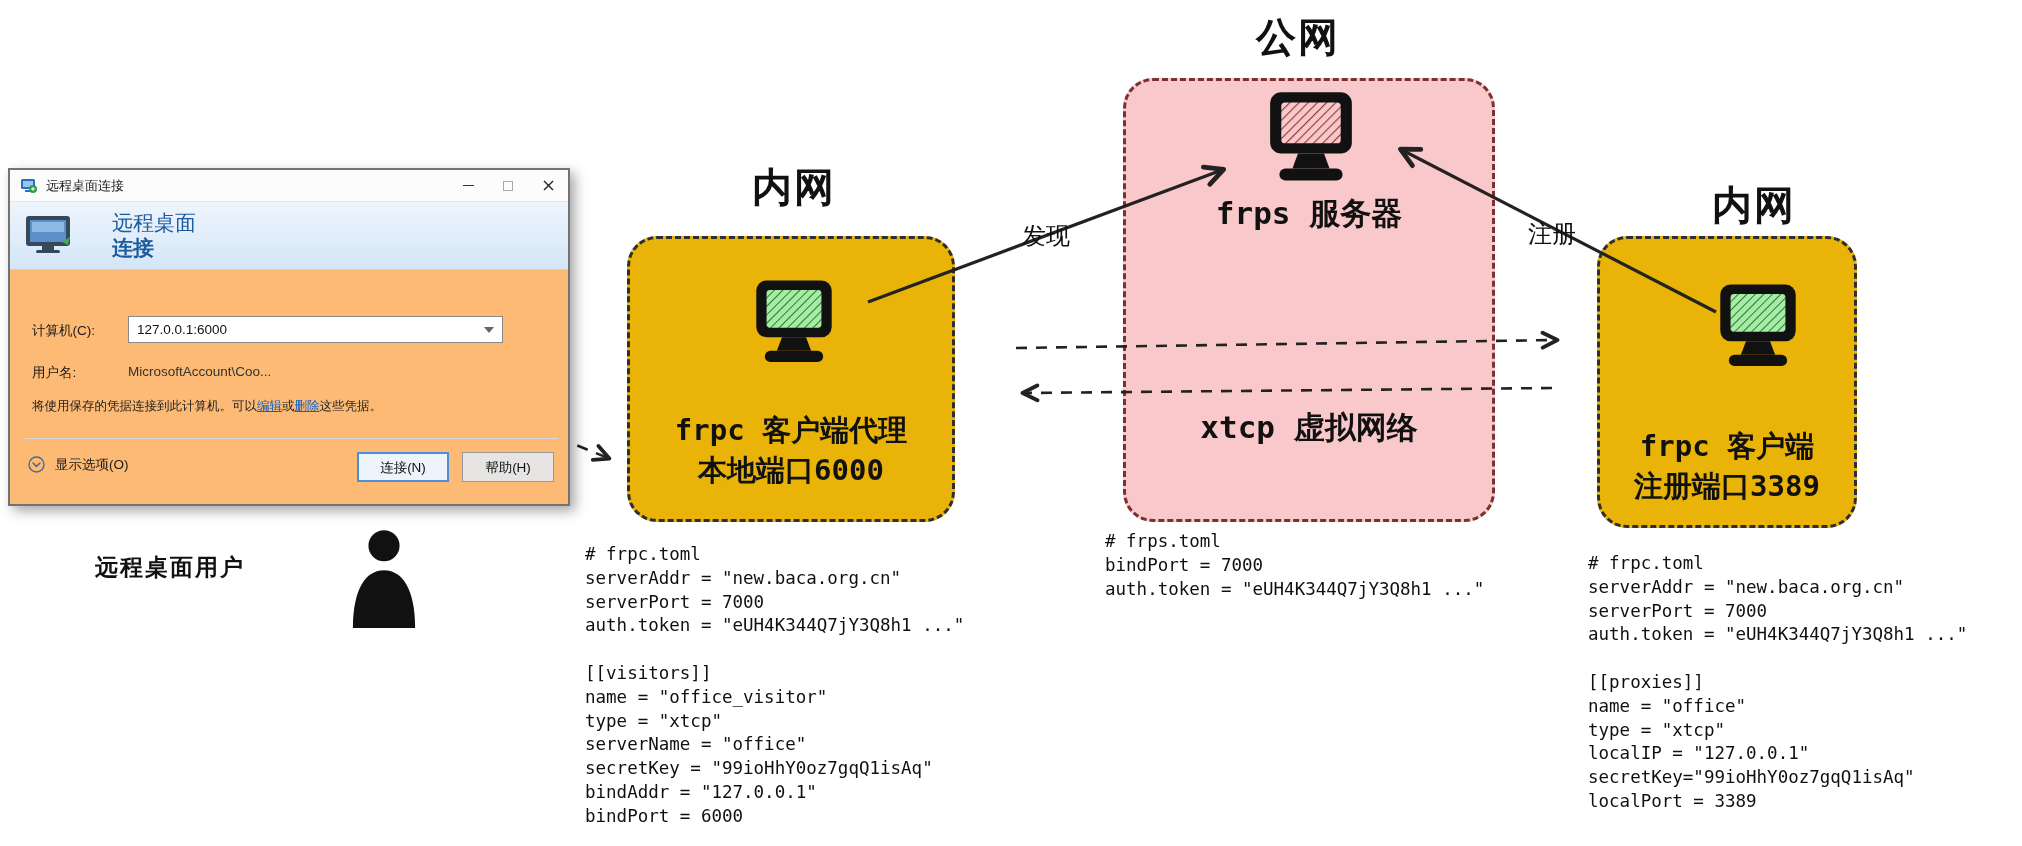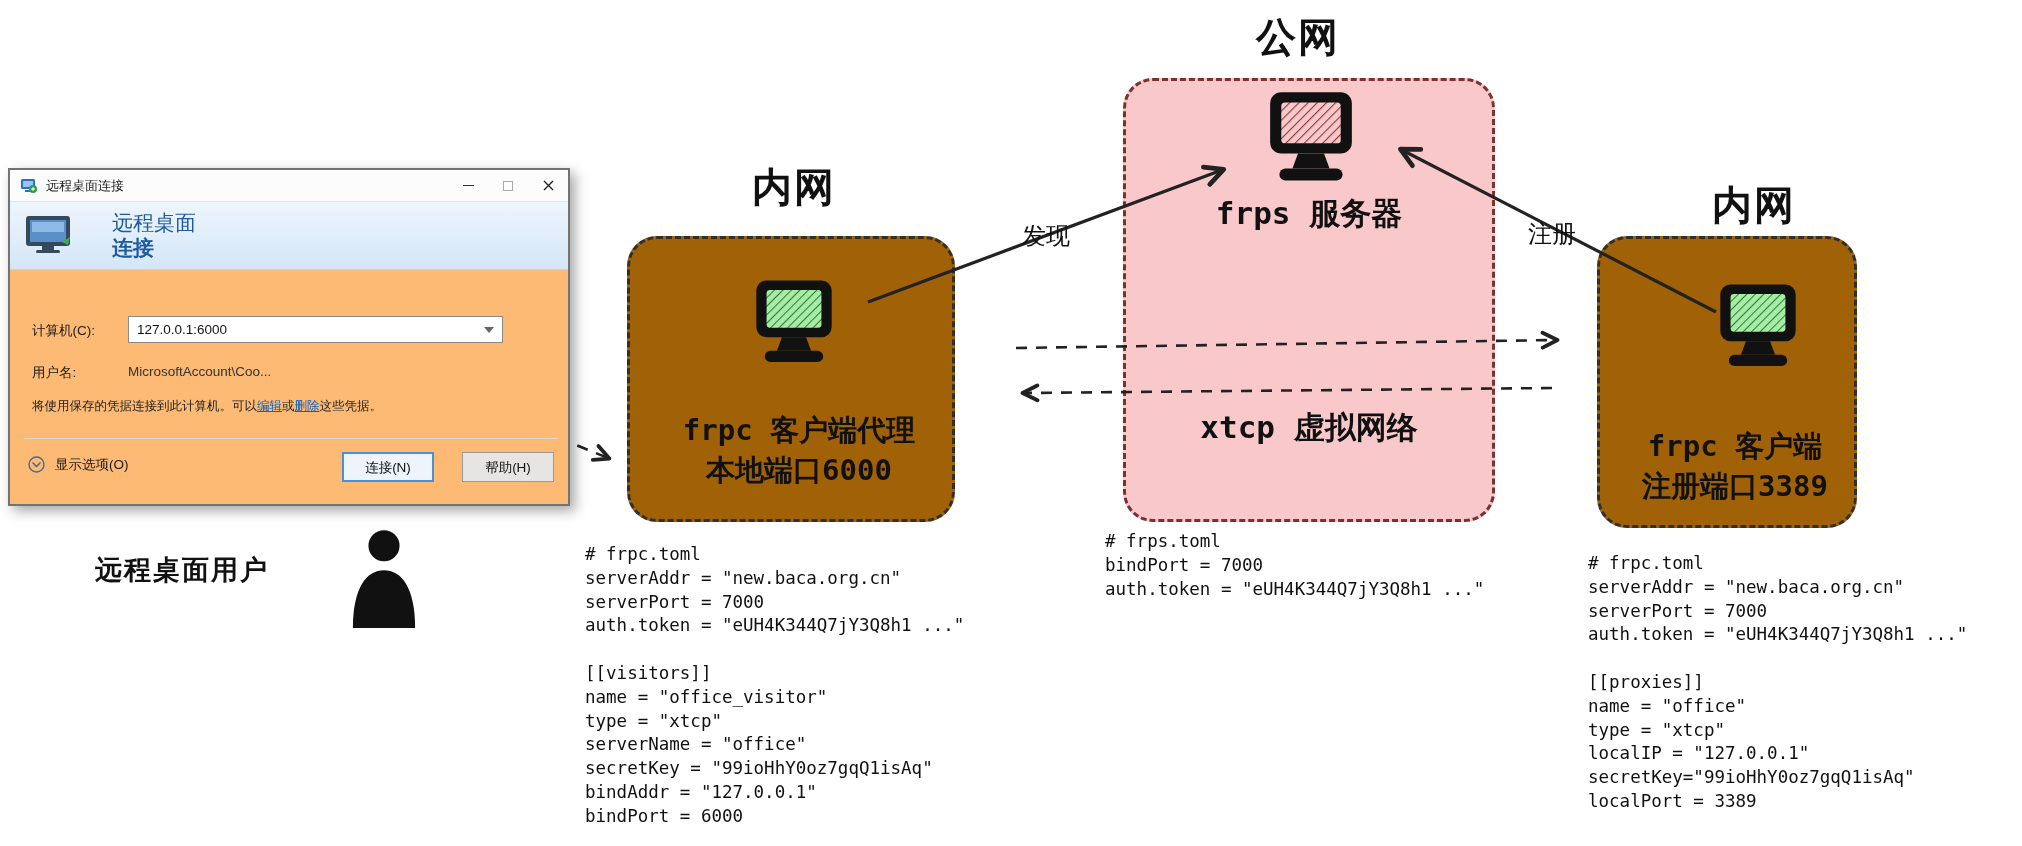--- a/index.html
+++ b/index.html
@@ -4,37 +4,37 @@
 <style>
   * { margin:0; padding:0; box-sizing:border-box; }
   body { background:#fff; font-family:"Liberation Sans", sans-serif; }
   .canvas { position:relative; width:2022px; height:846px; background:#ffffff; overflow:hidden; }
 
   
   .zone-label { position:absolute; font-size:40px; color:#111; font-weight:600; letter-spacing:2px; }
 
   
   .net-box { position:absolute; border-radius:30px; border:3px dashed #3a3a3a; }
-  .net-box.green { background:#a16207; border-color:#2f2f2f;padding-left:8px; }
+  .net-box.green { background:#eab308; border-color:#2f2f2f; }
   .net-box.pink  { background:#f9c8ca; border-color:#7c3030; }
 
   .box-caption { position:absolute; width:100%; text-align:center;
     font-family:"DejaVu Sans Mono", monospace; font-size:29px; color:#111; font-weight:600; }
 
   .laptop { position:absolute; }
 
   
   .arrow-label { position:absolute; font-size:24px; color:#111; }
 
   
   .config { position:absolute; white-space:pre; font-family:"DejaVu Sans Mono", monospace;
     font-size:17.5px; line-height:1.36; color:#101010; }
 
   
-  .rdp-user-label { position:absolute; font-size:27px; color:#111; font-weight:600; letter-spacing:2px; }
+  .rdp-user-label { position:absolute; font-size:23px; color:#111; font-weight:600; letter-spacing:2px; }
 
   
   .rdp { position:absolute; left:8px; top:168px; width:562px; height:338px;
     background:#fdba74; border:2px solid #737373; box-shadow:5px 5px 12px rgba(0,0,0,.35); }
   .rdp-titlebar { height:32px; background:#fcfcfc; display:flex; align-items:center;
     padding:0 0 0 10px; border-bottom:1px solid #e4e4e4; }
   .rdp-title { font-size:13px; color:#222; margin-left:8px; flex:1; }
   .winbtn { width:40px; height:32px; display:flex; align-items:center; justify-content:center; cursor:default; }
   .min-glyph { width:11px; height:1.5px; background:#333; }
   .max-glyph { width:10px; height:10px; border:1.5px solid #aaa; }
@@ -195,21 +195,21 @@
     <div class="rdp-sep"></div>
 
     <div class="rdp-options">
       <svg width="17" height="17" viewBox="0 0 17 17">
         <circle cx="8.5" cy="8.5" r="7.5" fill="none" stroke="#4a6b8a" stroke-width="1.4"></circle>
         <path d="M5 7 L8.5 10.5 L12 7" fill="none" stroke="#4a6b8a" stroke-width="1.6" stroke-linecap="round" stroke-linejoin="round"></path>
       </svg>
       <span>显示选项(O)</span>
     </div>
 
-    <button class="rdp-btn default" style="left:332px;">连接(N)</button>
+    <button class="rdp-btn default" style="left:347px;">连接(N)</button>
     <button class="rdp-btn" style="left:452px;">帮助(H)</button>
   </div>
 
   <div class="rdp-user-label" style="left:95px; top:552px;">远程桌面用户</div>
   <svg style="position:absolute; left:338px; top:528px;" width="92" height="100" viewBox="0 0 80 90">
     <circle cx="40" cy="16" r="14" fill="#111"></circle>
     <path d="M12 90 C12 54 24 38 40 38 C56 38 68 54 68 90 Z" fill="#111"></path>
   </svg>
 
   <div class="config" style="left:585px; top:543px;"># frpc.toml

